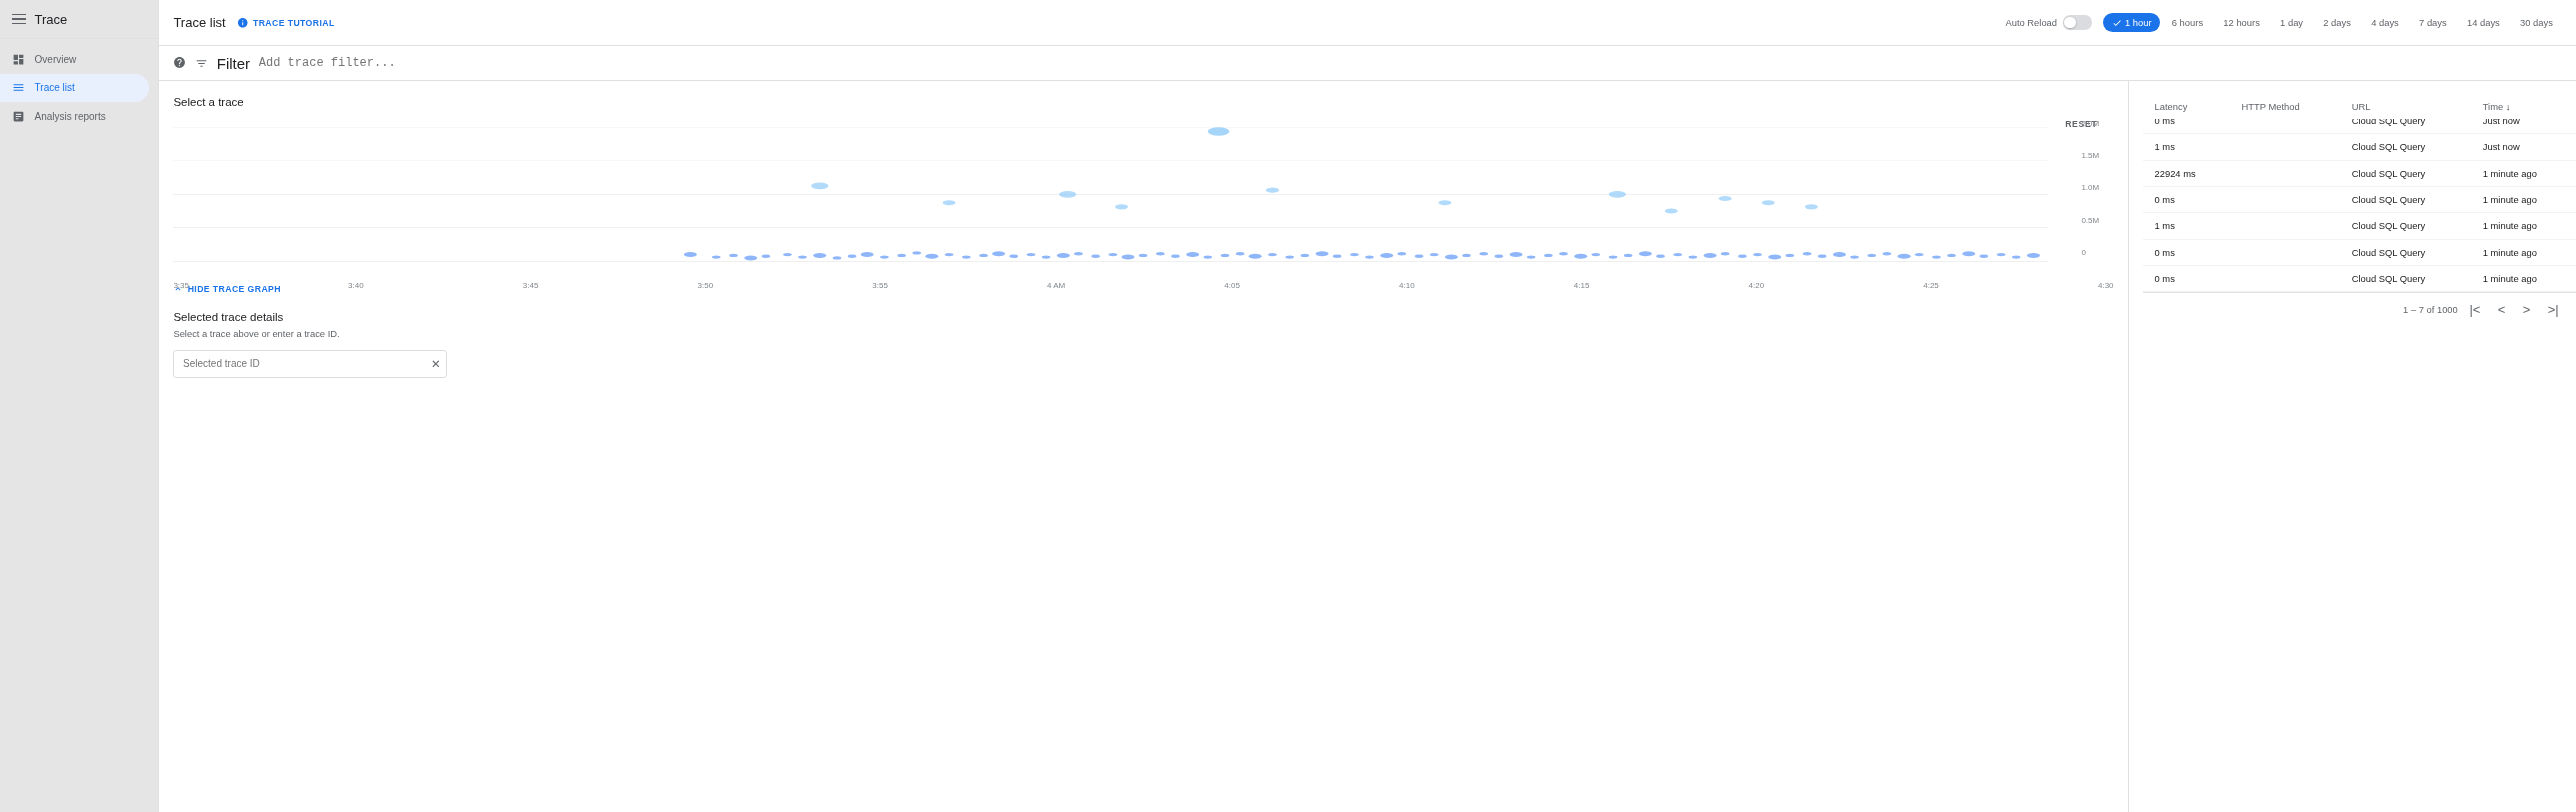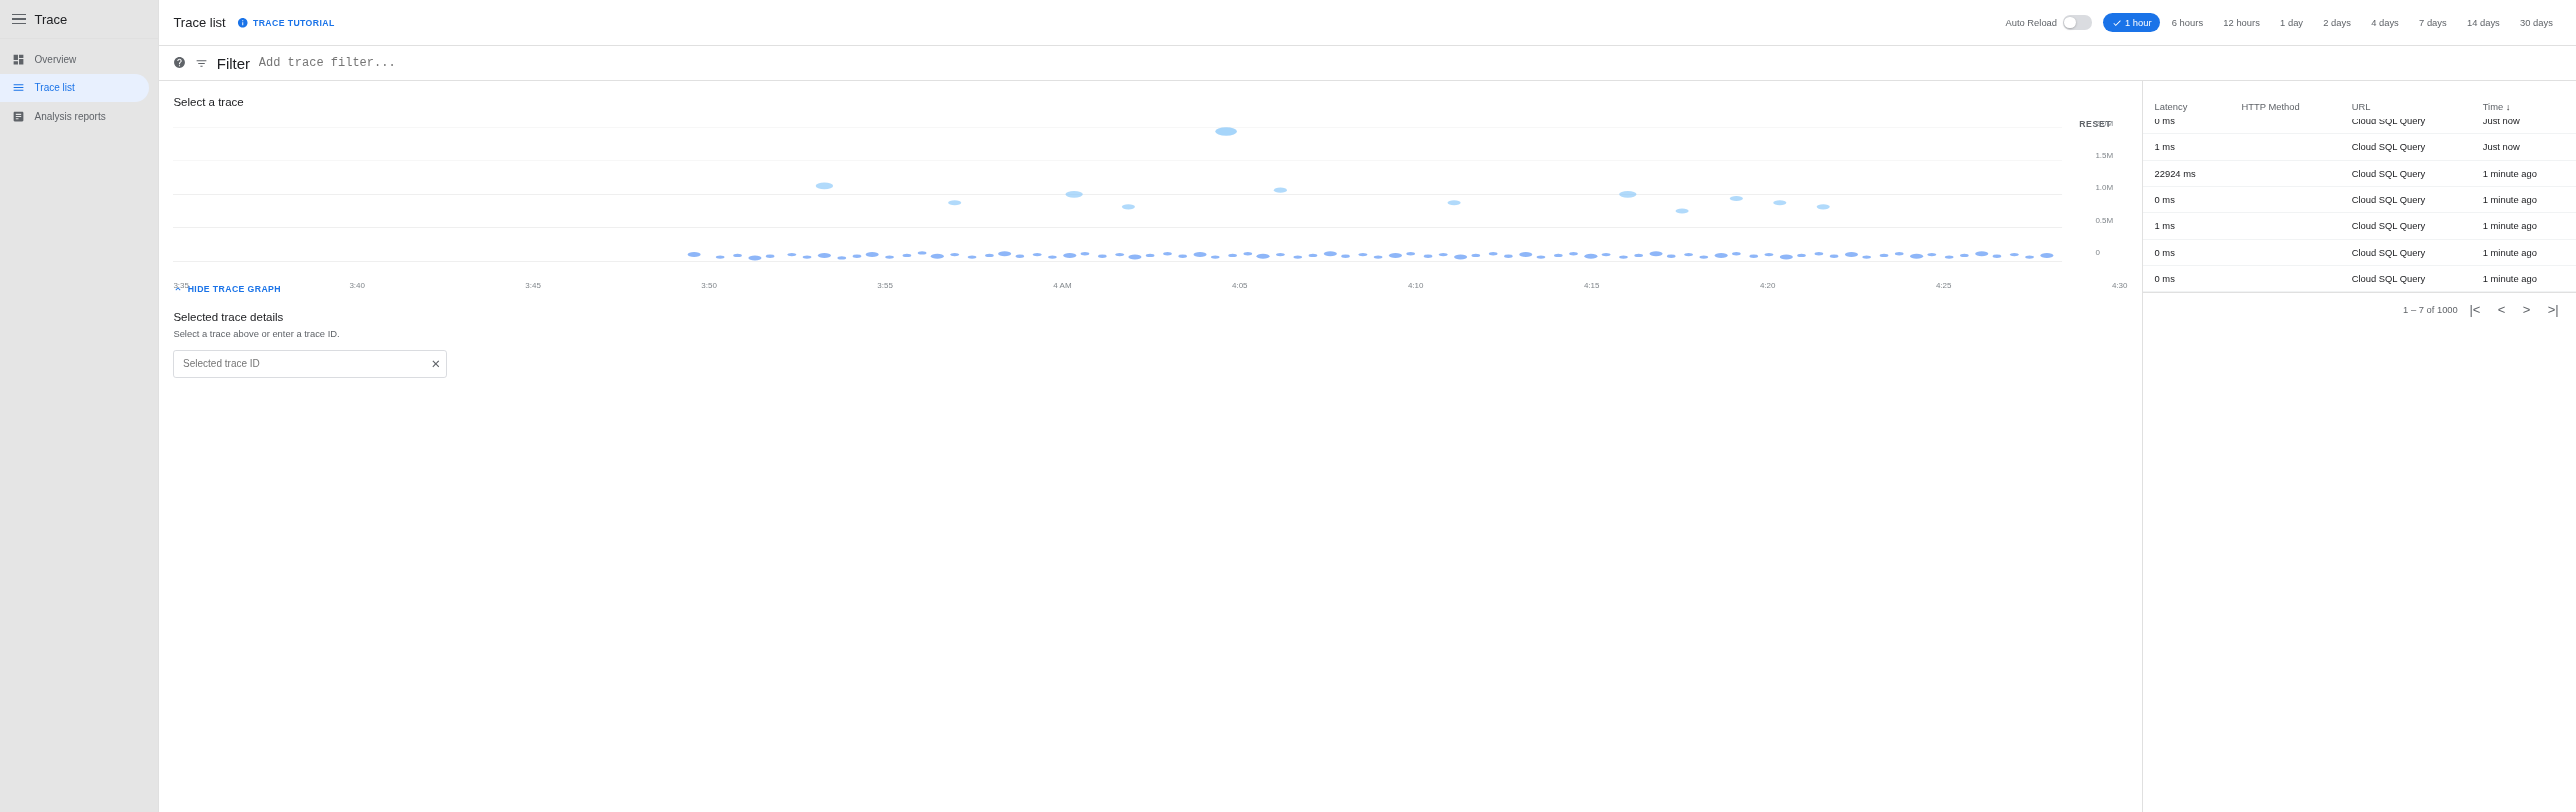--- a/index.html
+++ b/index.html
@@ -115,20 +115,21 @@
     .filter-label { font-size: 15px; font-weight: 500; color: #202124; }
     .filter-input {
       border: none; background: none; font-size: 12px; color: #5f6368; outline: none; flex: 1; font-family: Liberation Mono, monospace;
     }
 
     
     .split-area {
       display: flex;
       flex: 1;
       overflow: hidden;
+      gap: 14px;
     }
 
     
     .left-panel {
       flex: 1;
       padding: 14.4px;
       overflow-y: auto;
       border-right: 0.7px solid #e0e0e0;
     }
 

